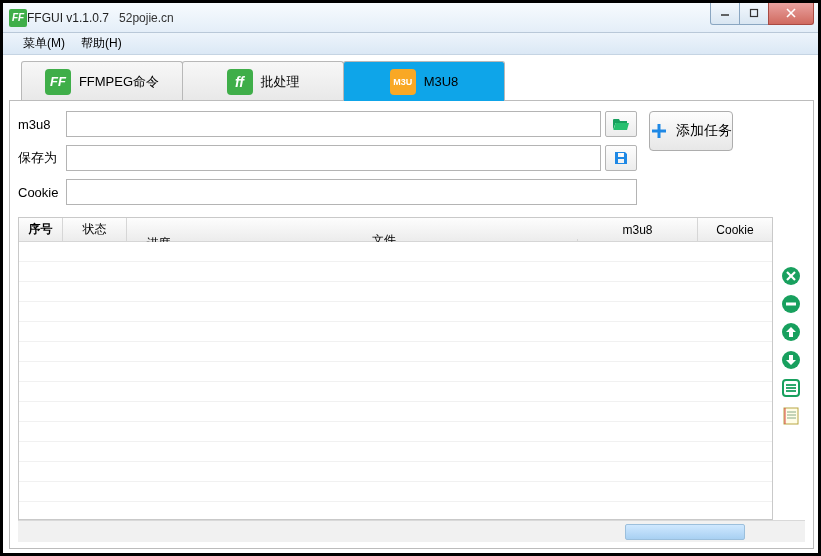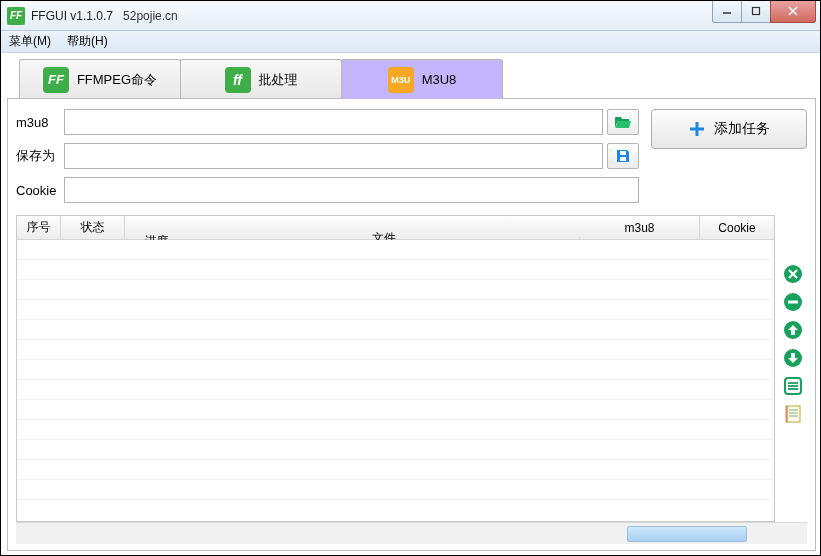--- a/index.html
+++ b/index.html
@@ -1,60 +1,60 @@
 <!DOCTYPE html>
 <html><head>
 <meta charset="utf-8">
 <style>
 * { box-sizing: border-box; margin: 0; padding: 0; font-family: "Microsoft YaHei", "Segoe UI", Tahoma, sans-serif; }
 body { background: #5a93c8; width: 821px; height: 556px; overflow: hidden; }
 
-.window { width: 821px; height: 556px; background: #fff; border: 1px solid #000000; display: flex; flex-direction: column; }
+.window { width: 821px; height: 556px; background: #fff; border: 3px solid #000000; display: flex; flex-direction: column; }
 .titlebar { height: 30px; background: linear-gradient(to bottom, #f7fbfe, #e4eef8); display: flex; align-items: center; padding-left: 6px; border-bottom: 1px solid #b9c8d8; }
 .titlebar .app-icon { width: 18px; height: 18px; background: #3fae49; color: #fff; font-weight: bold; font-size: 10px; display: flex; align-items: center; justify-content: center; border-radius: 2px; font-style: italic; }
-.titlebar .title { margin-left: 6px; font-size: 12px; color: #222; }
+.titlebar .title { font-size: 12px; color: #222; }
 .titlebar .extra { margin-left: 10px; font-size: 12px; color: #333; }
 .win-controls { margin-left: auto; display: flex; height: 22px; margin-top: -8px; }
 .win-btn { width: 30px; height: 22px; border: 1px solid #8aa6c1; border-top: none; background: linear-gradient(to bottom, #f3f8fd, #d9e6f2); font-size: 11px; display: flex; align-items: center; justify-content: center; margin-left: -1px; cursor: default; }
 .win-btn.min { border-bottom-left-radius: 3px; }
 .win-btn.close { width: 46px; background: linear-gradient(to bottom, #e9a2a0, #d06a5f); border-color: #a84a42; border-bottom-right-radius: 3px; }
 .win-btn.close svg { color: #fff; }
 .win-controls-wrap { margin-right: 4px; }
 
-.menubar { height: 22px; background: linear-gradient(to bottom, #edf4fb, #dbe8f5); display: flex; align-items: center; padding: 0 0; font-size: 12px; border-bottom: 1px solid #c5d4e3; }
+.menubar { height: 22px; background: linear-gradient(to bottom, #edf4fb, #dbe8f5); display: flex; align-items: center; padding: 0 12px; font-size: 12px; border-bottom: 1px solid #c5d4e3; }
 .menu-item { padding: 2px 8px; cursor: default; }
 
 .content { flex: 1; background: #fff; padding: 6px 4px 4px 6px; display: flex; flex-direction: column; }
 
 .tabs { display: flex; height: 40px; margin-left: 12px; }
 .tab { width: 162px; height: 40px; border: 1px solid #b8b8b8; border-bottom: none; background: linear-gradient(to bottom, #f7f7f7, #e8e8e8); display: flex; align-items: center; justify-content: center; gap: 8px; font-size: 13px; margin-right: -1px; cursor: default; border-top-left-radius: 3px; border-top-right-radius: 3px; }
-.tab.active { background: #c4b5fd; position: relative; z-index: 2; }
+.tab.active { background: #0ea5e9; position: relative; z-index: 2; }
 .tab-icon { width: 26px; height: 26px; display: flex; align-items: center; justify-content: center; border-radius: 4px; }
 .tab-icon.ff { background: #3fae49; color: #fff; font-weight: bold; font-style: italic; font-size: 13px; }
 .tab-icon.ff2 { background: #3fae49; color: #fff; font-weight: bold; font-style: italic; font-size: 14px; }
 .tab-icon.m3u { background: #f9a825; color: #fff; font-weight: bold; font-size: 9px; }
 .tab-icon.gear svg { color: #1e88e5; }
 
 .panel { border: 1px solid #bcbcbc; flex: 1; margin-top: -1px; background: #fff; padding: 10px 8px 6px 8px; display: flex; flex-direction: column; position: relative; }
 
 .form-area { display: flex; gap: 12px; }
 .form-left { flex: 1; }
 .form-row { display: flex; align-items: center; margin-bottom: 8px; }
 .form-row label { width: 48px; font-size: 13px; text-align: left; }
 .form-row input { flex: 1; height: 26px; border: 1px solid #b4b4b4; padding: 0 4px; font-size: 13px; }
 .icon-btn { width: 32px; height: 26px; border: 1px solid #b4b4b4; background: linear-gradient(to bottom, #fdfdfd, #ececec); margin-left: 4px; display: flex; align-items: center; justify-content: center; cursor: default; border-radius: 2px; }
-.form-right { width: 156px; display: flex; flex-direction: column; gap: 24px; padding-top: 0; }
+.form-right { width: 156px; display: flex; gap: 24px; padding-top: 0; }
 .big-btn { height: 40px; border: 1px solid #adadad; border-radius: 4px; background: linear-gradient(to bottom, #fdfdfd, #e7e7e7); display: flex; align-items: center; justify-content: center; gap: 8px; font-size: 14px; cursor: default; }
 .big-btn svg { flex-shrink: 0; }
 
 .table-wrap { flex: 1; display: flex; margin-top: 4px; min-height: 0; }
 .table { flex: 1; border: 1px solid #c9c9c9; display: flex; flex-direction: column; overflow: hidden; }
 .thead { display: flex; height: 24px; background: linear-gradient(to bottom, #fdfdfd, #ececec); border-bottom: 1px solid #d6d6d6; }
 .th { border-right: 1px solid #d6d6d6; font-size: 12px; display: flex; align-items: center; justify-content: center; }
-.th.c0 { width: 44px; }
+.th.c0 { width: 44px; font-weight: bold; }
 .th.c1 { width: 64px; }
 .th.c2 { width: 64px; margin-top: 25px; }
 .th.c3 { flex: 1; margin-top: 21px; }
 .th.c4 { width: 120px; }
 .th.c5 { width: 74px; border-right: none; }
 .tbody { flex: 1; background: #fff; overflow: auto; }
 .tbody .row { height: 20px; border-bottom: 1px solid #f1f1f1; display: flex; }
 
 .side-tools { width: 28px; display: flex; flex-direction: column; align-items: center; gap: 6px; padding-top: 48px; margin-left: 4px; }
 .tool-btn { width: 22px; height: 22px; display: flex; align-items: center; justify-content: center; cursor: default; }

